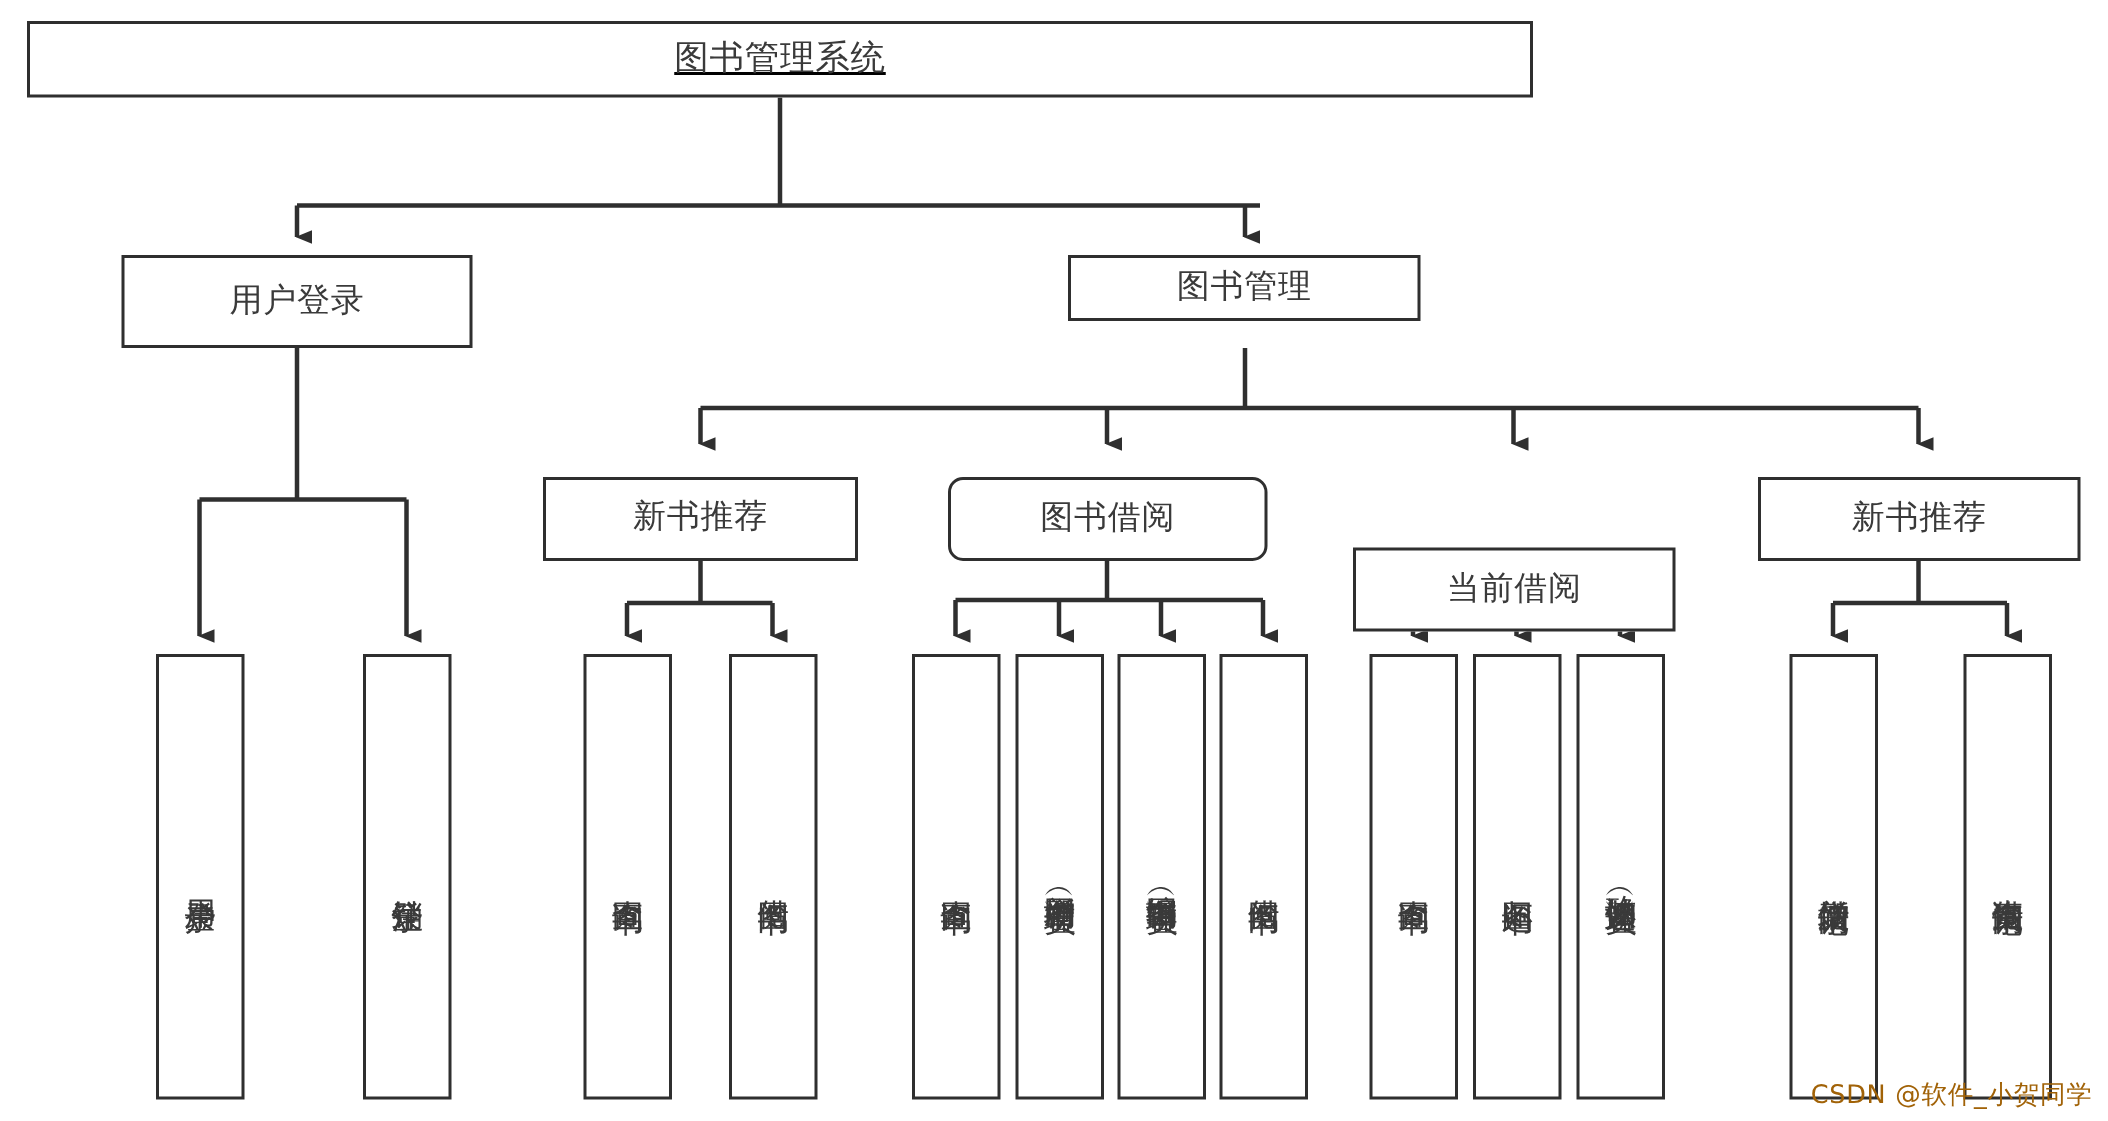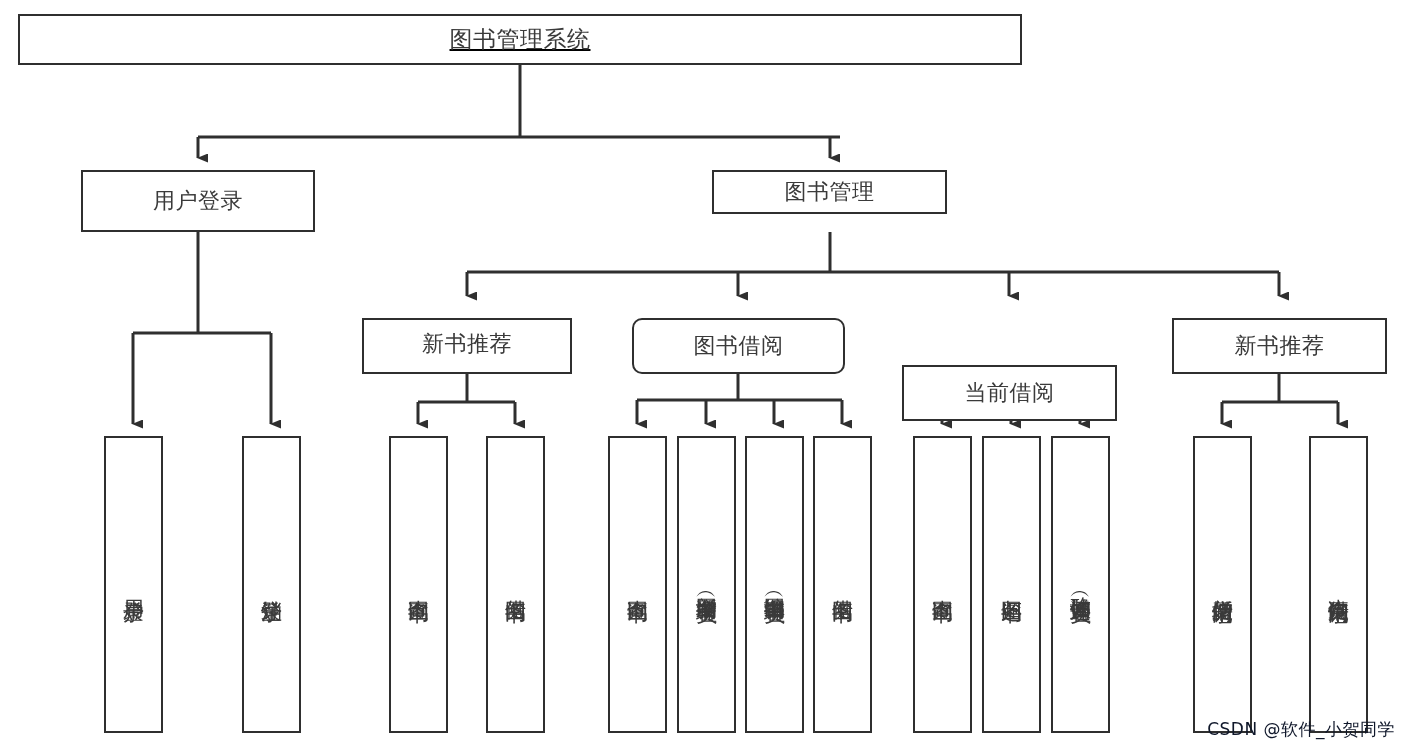--- a/index.html
+++ b/index.html
@@ -51,21 +51,21 @@
     line-height: 1.15;
     letter-spacing: 1px;
   }
   .node.level0 .node-label { font-size: 23px; }
   .node.level1 .node-label { font-size: 22px; }
   .node.level2 .node-label { font-size: 22px; }
   #watermark {
     position: absolute;
     right: 10px;
     bottom: 6px;
-    color: #0f172a;
+    color: #a16207;
     font-size: 17px;
     letter-spacing: 0.5px;
     white-space: nowrap;
     user-select: none;
   }
 </style>
 </head>
 <body>
 
 <div id="diagram-root">

